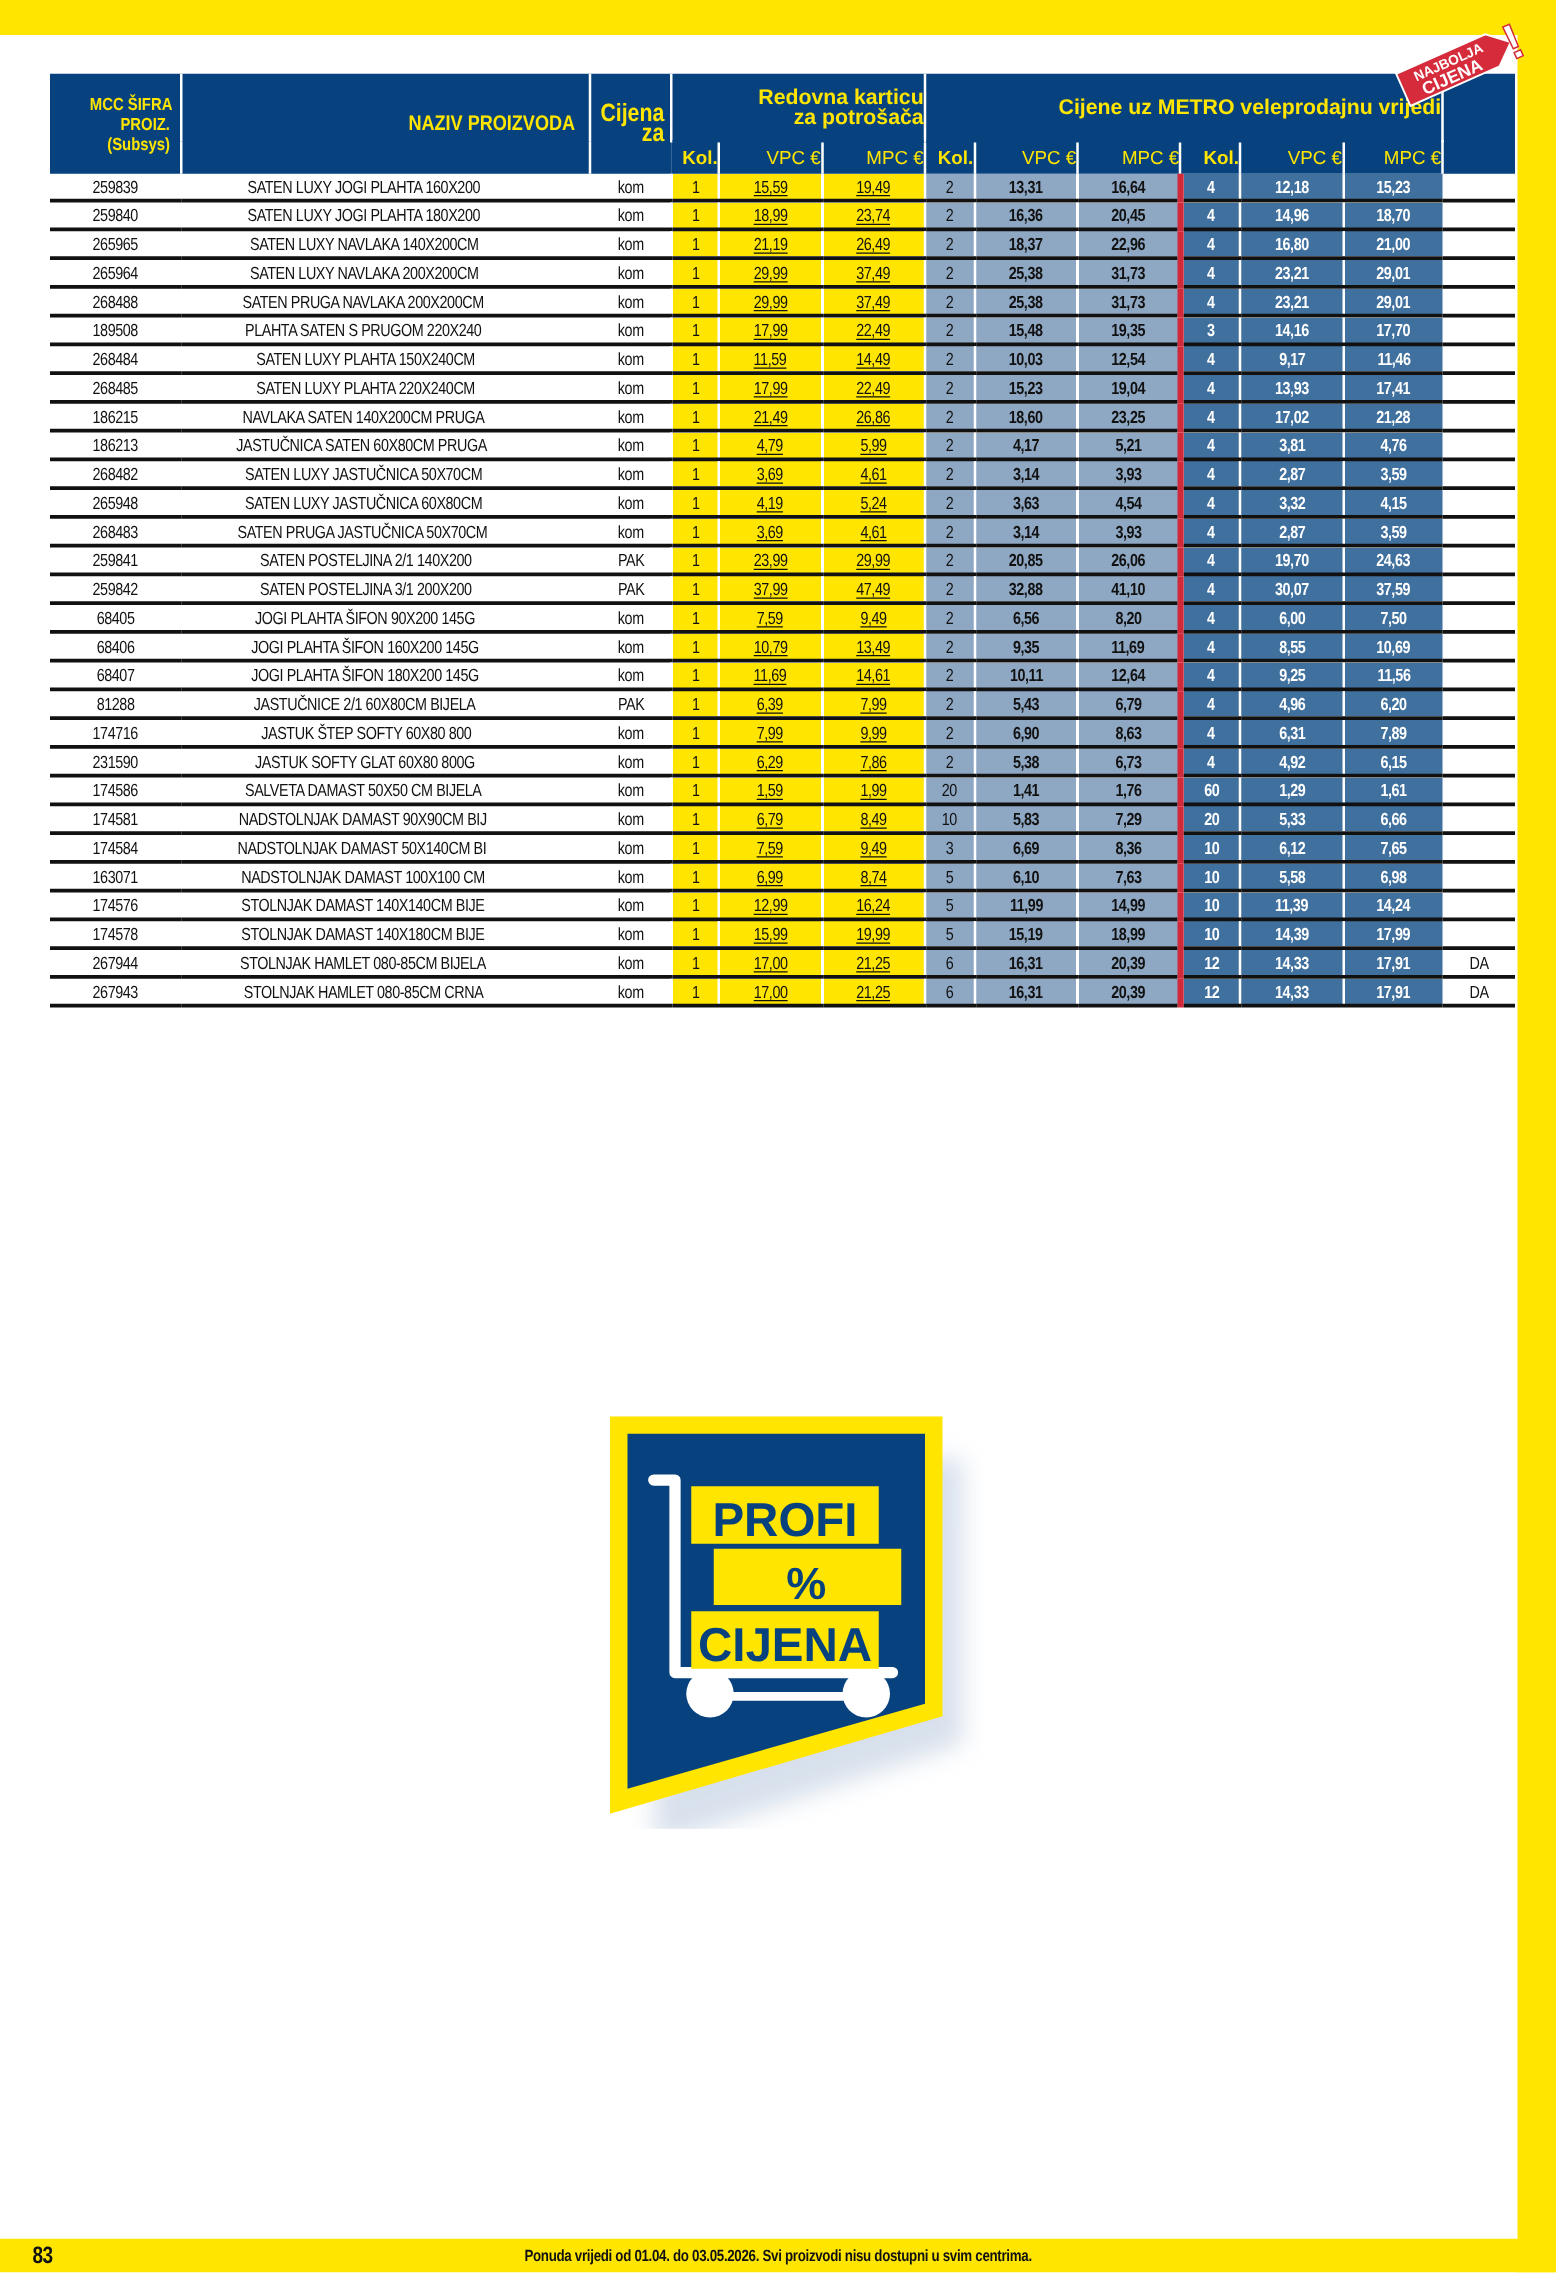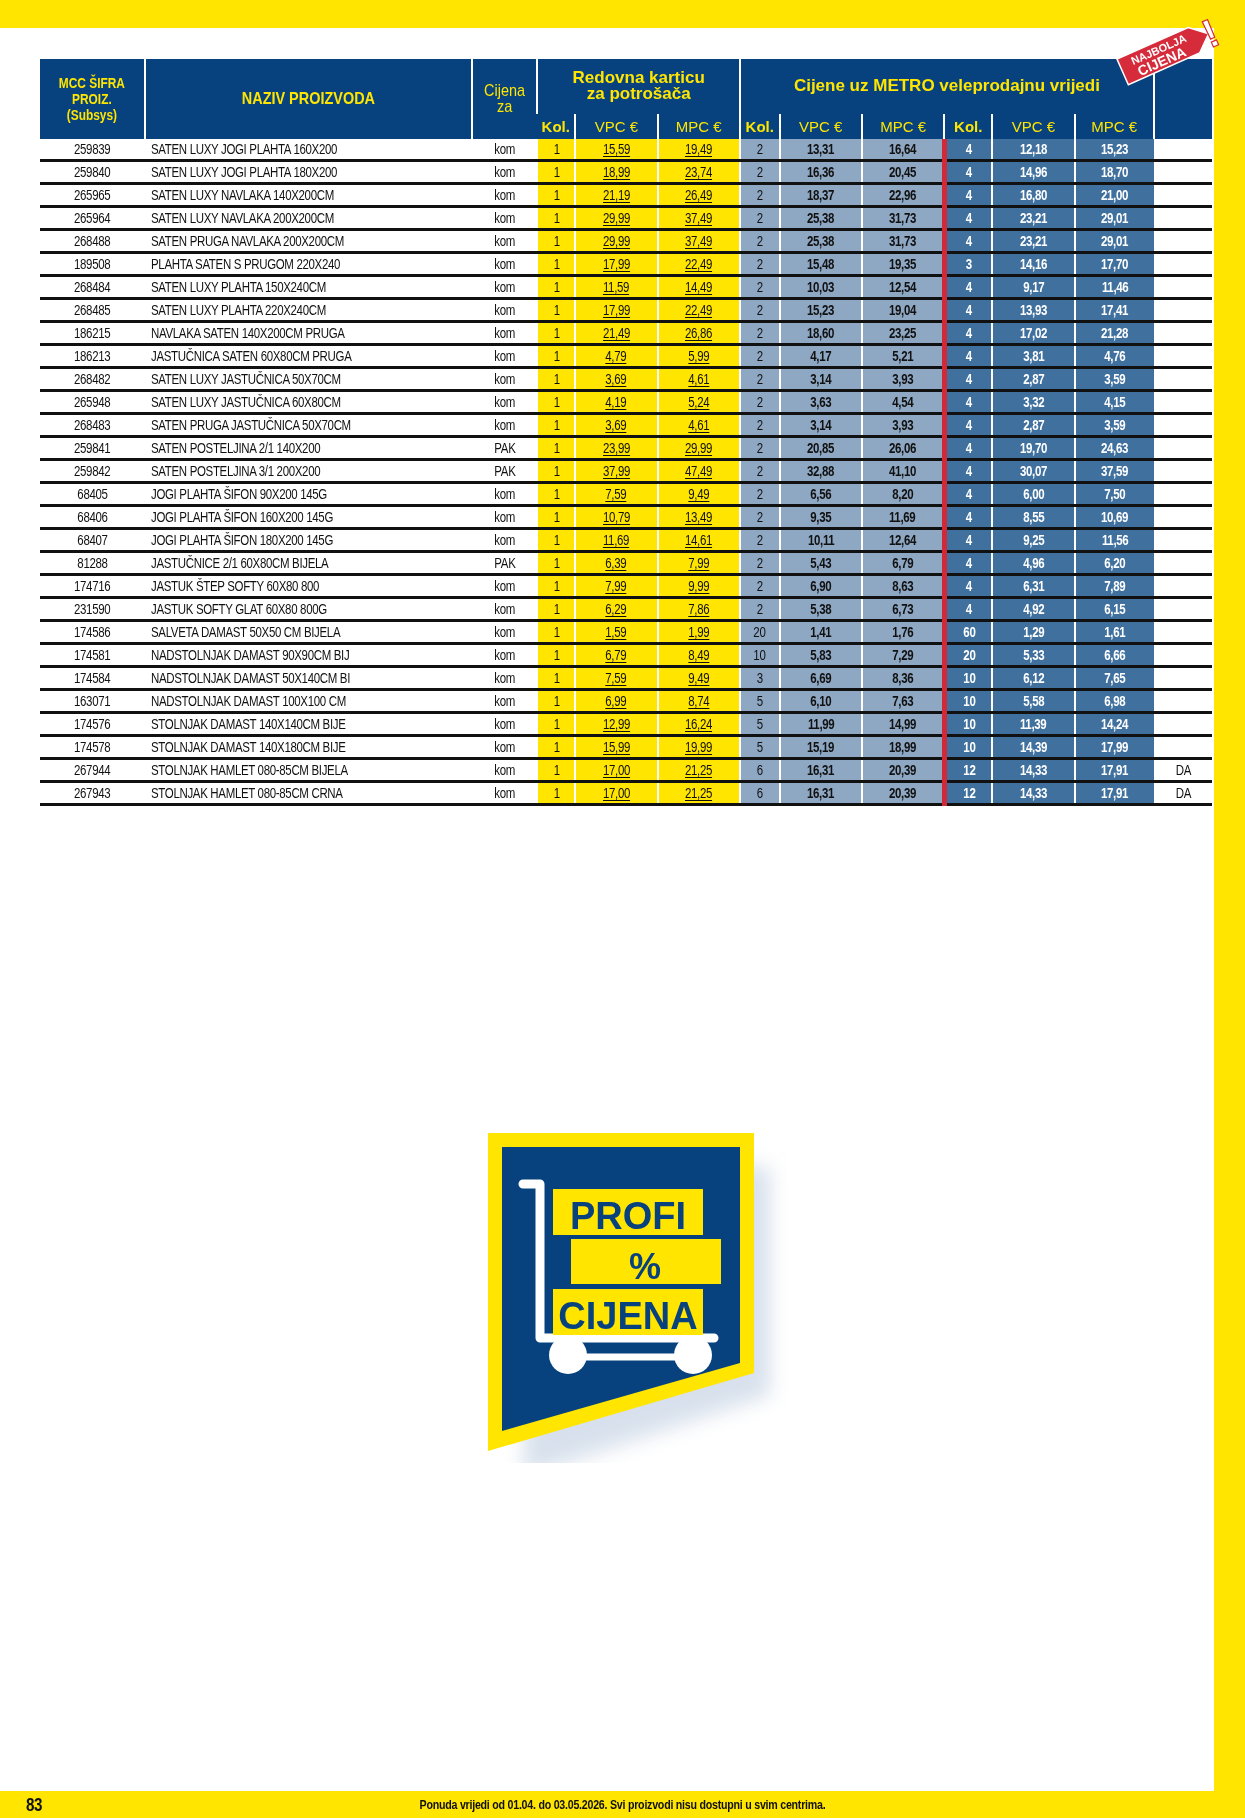--- a/index.html
+++ b/index.html
@@ -24,38 +24,38 @@
 
   
   table.price-table {
     position: absolute; left: 40px; top: 59px;
     border-collapse: collapse; table-layout: fixed;
     width: 1172px;
     font-size: 14px;
   }
   .price-table th {
     background: #07427f; color: #ffe500; font-weight: bold;
-    padding: 0; text-align: center; vertical-align: middle;
+    padding: 0; text-align: right; vertical-align: middle;
     border-left: 2px solid #ffffff;
     line-height: 16px;
   }
   .price-table th:first-child { border-left: none; }
   .price-table th.sub { height: 25px; border-top: 2px solid #07427f; font-weight: normal; font-size: 15px; margin-left: 39px; }
   .price-table th.sub.kol { font-weight: bold; }
   .price-table th.main { height: 53px; }
   .price-table th .cond { display: inline-block; transform: scaleX(0.85); }
   .price-table th.big { font-size: 17px; }
 
   .price-table td {
     height: 20px; padding: 0; text-align: center; white-space: nowrap; overflow: hidden;
     border-bottom: 3px solid #111; font-size: 14px; color: #111;
     letter-spacing: -0.4px;
   }
   .price-table td span.c { display: inline-block; transform: scaleX(0.82); }
-  .price-table td.name { text-align: left; padding-left: 6px; }
+  .price-table td.name { text-align: center; padding-left: 6px; }
   .price-table td.name span.c { transform-origin: left center; }
   .price-table td.yel { background: #ffe500; border-left: 2px solid #fff; }
   .price-table td.lb  { background: #8ea7c3; border-left: 2px solid #fff; font-weight: bold; }
   .price-table td.lb.kolc { font-weight: normal; }
   .price-table td.db  { background: #40709e; color: #fff; border-left: 2px solid #fff; font-weight: bold; }
   .price-table td.db.first { border-left: 5px solid #d0293a; }
   .price-table td.yel span.c { text-decoration: underline; text-decoration-thickness: 1px; text-underline-offset: 2px; }
   .price-table td.yel.kolc span.c { text-decoration: none; }
 
   
@@ -90,21 +90,21 @@
   </colgroup>
   <thead>
     <tr>
       <th class="main" rowspan="2">
         <span class="cond">MCC ŠIFRA</span><br>
         <span class="cond">PROIZ. (Subsys)</span>
       </th>
       <th class="main big" rowspan="2">
         <span class="cond">NAZIV PROIZVODA</span>
       </th>
-      <th class="main" rowspan="2" style="font-weight:normal;font-size:17px">
+      <th class="main" rowspan="2" style="font-weight:bold;font-size:20px">
         <span class="cond">Cijena za</span>
       </th>
       <th class="main big" colspan="3">
         <span>Redovna karticu</span><br>
         <span>za potrošača</span>
       </th>
       <th class="main big" colspan="6">
         <span>Cijene uz METRO veleprodajnu vrijedi</span>
       </th>
       <th class="main" rowspan="2"></th>

